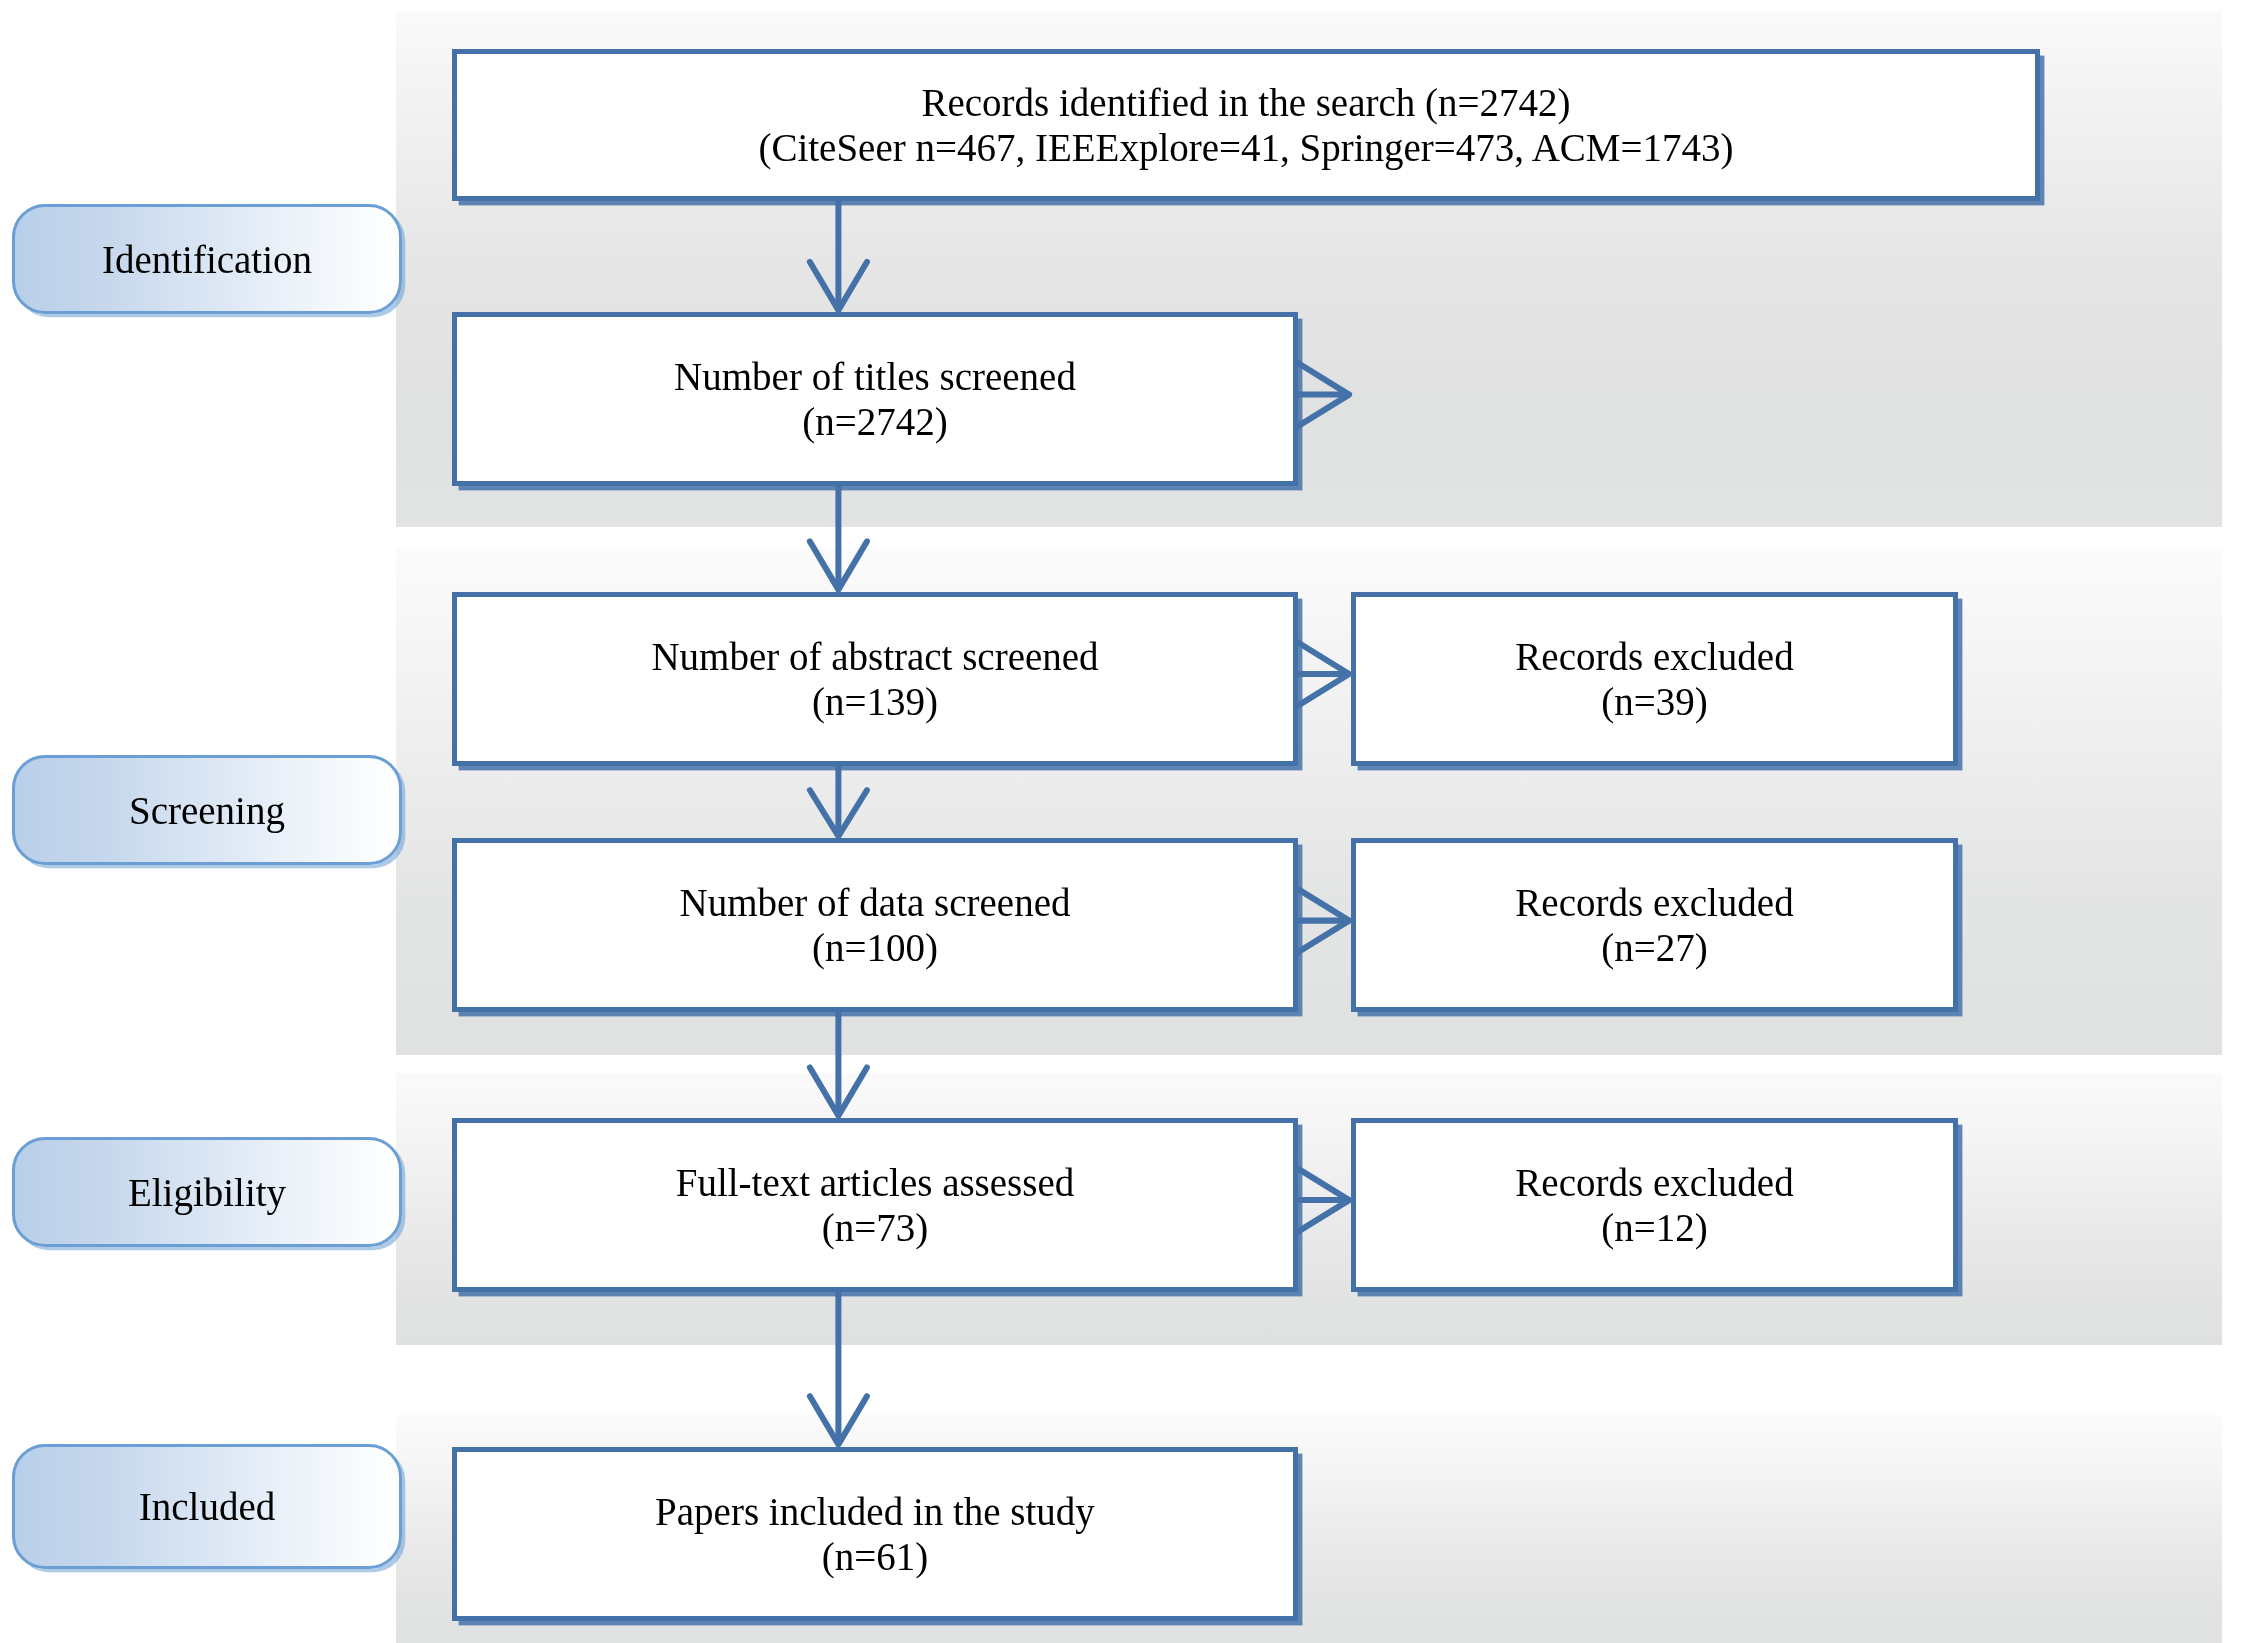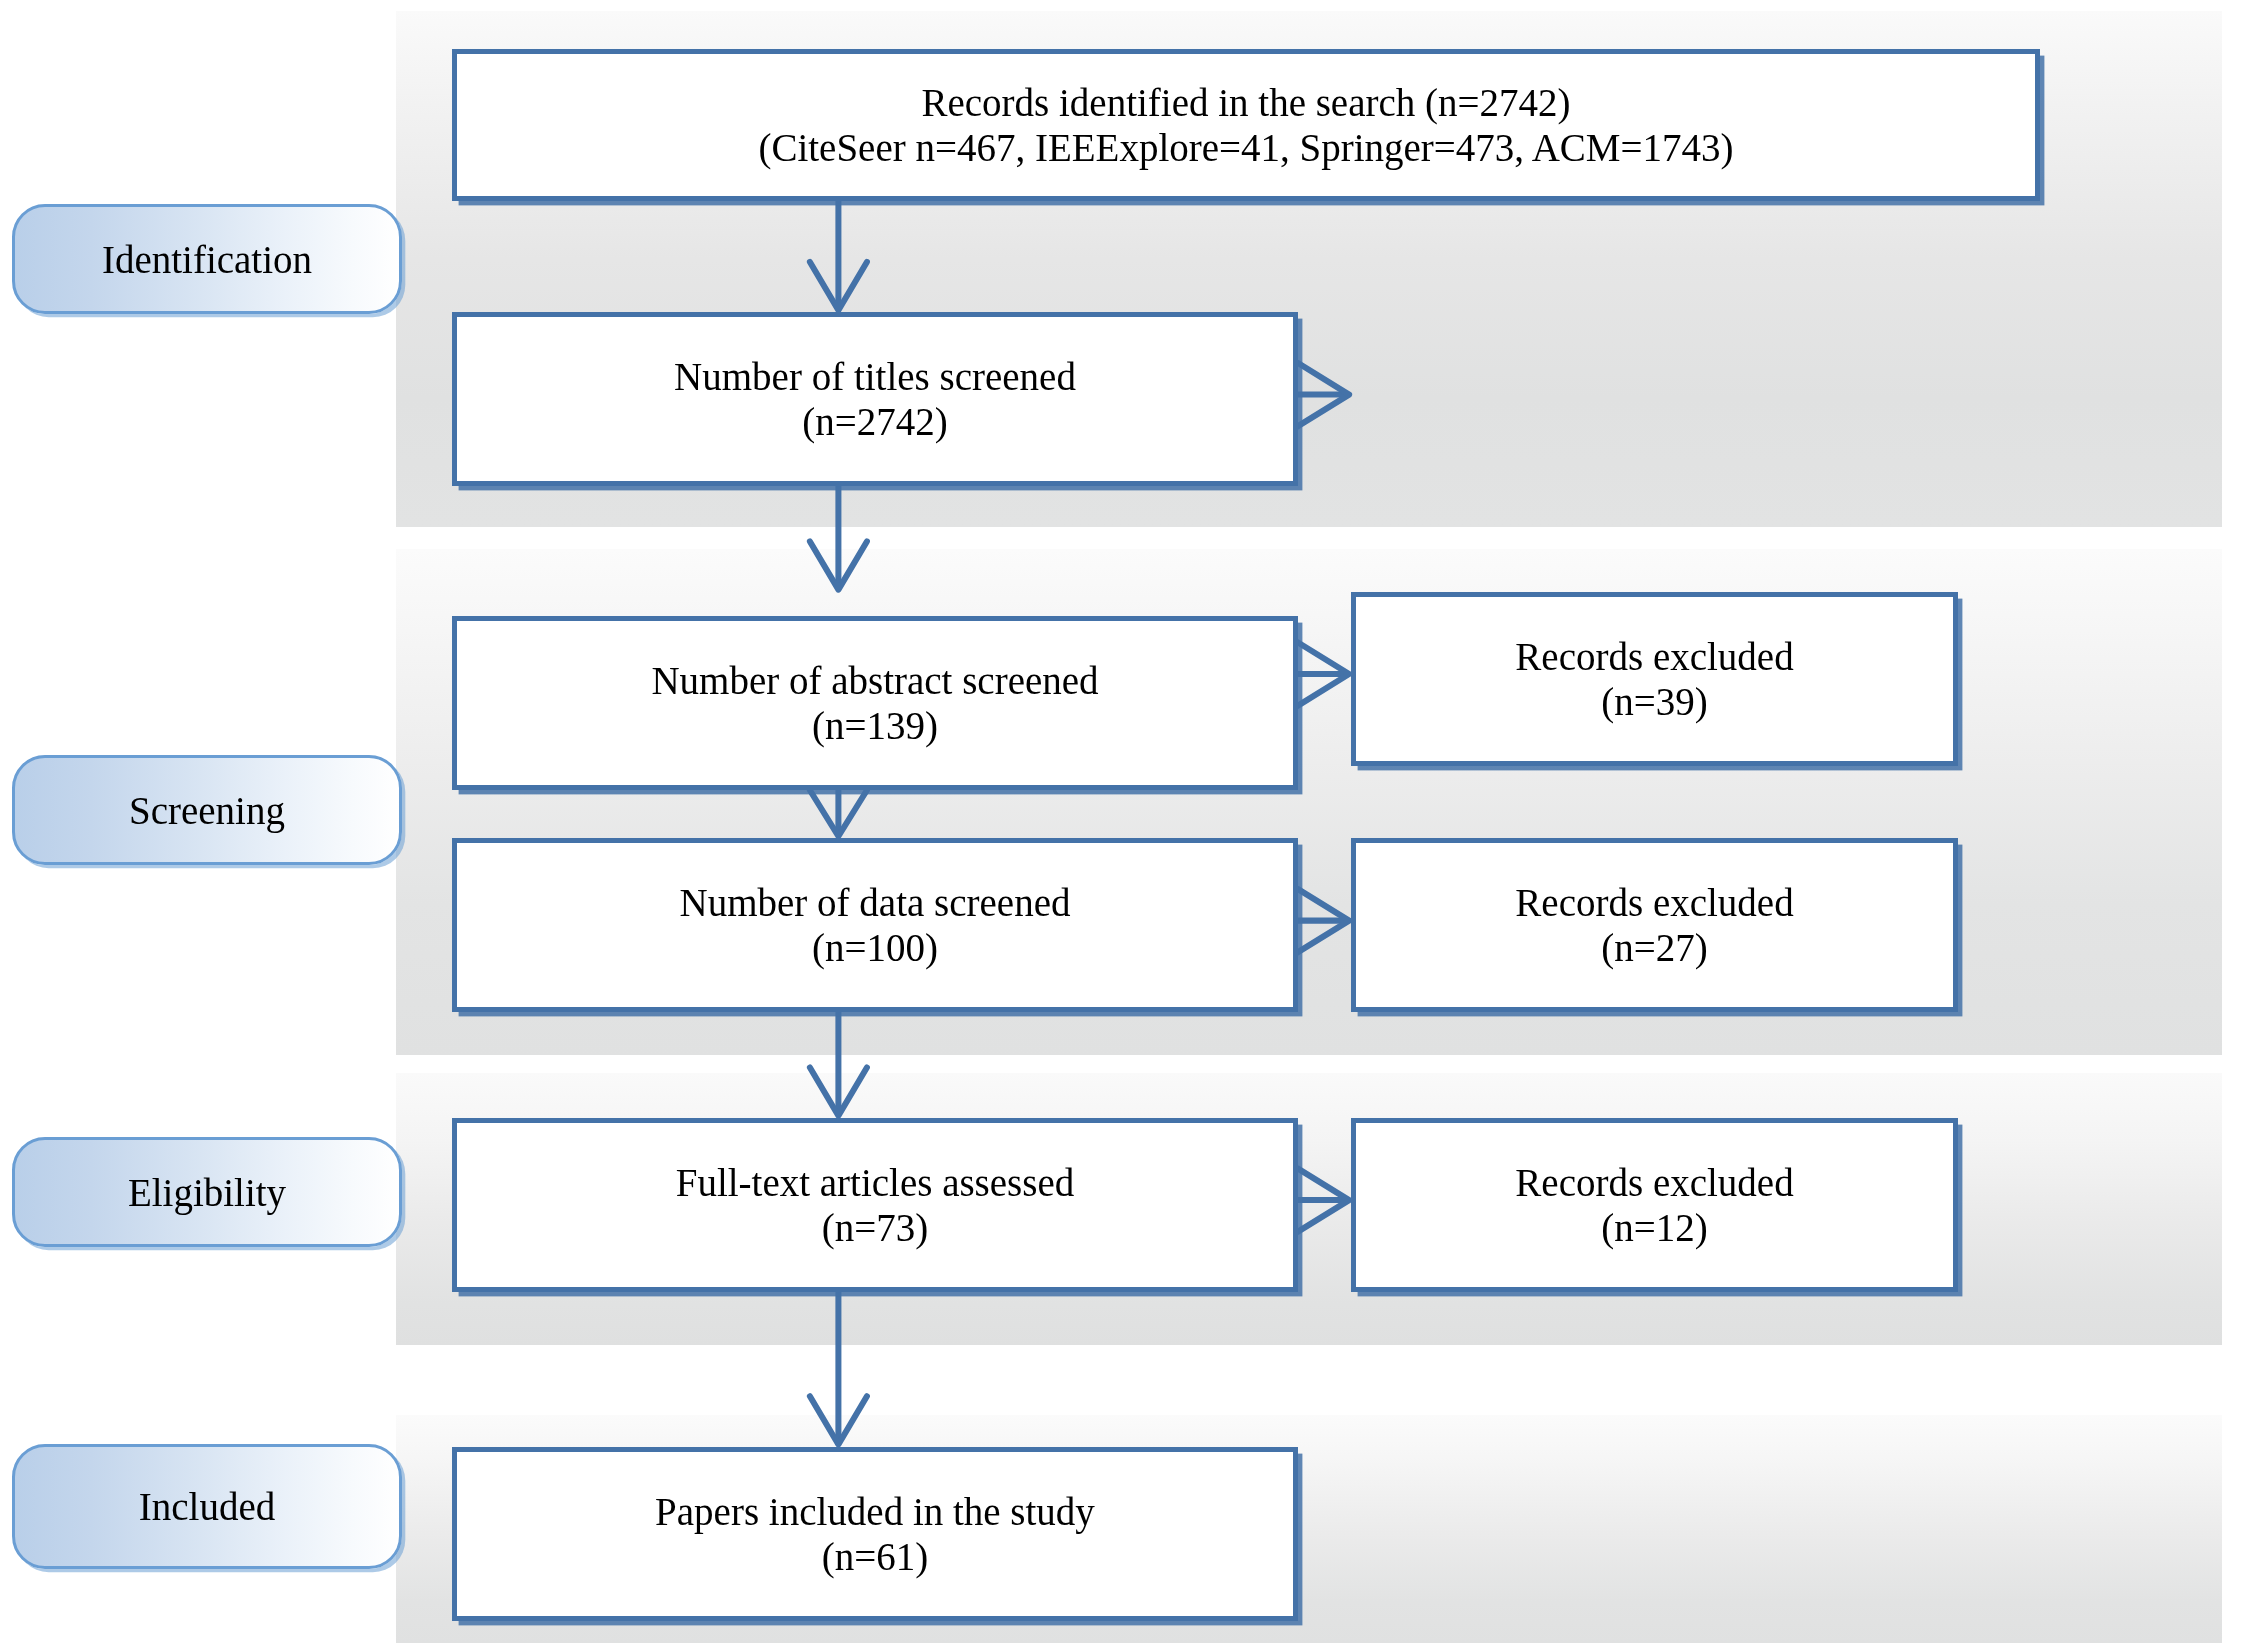--- a/index.html
+++ b/index.html
@@ -32,21 +32,21 @@
   
   .box{position:absolute;background:#ffffff;border:5.5px solid #4472a8;
        box-shadow:5.5px 5.5px 0 -1.1px rgba(68,114,168,0.85);
        display:flex;flex-direction:column;align-items:center;justify-content:center;
        color:#000;font-size:39px;line-height:1.16;text-align:center;overflow:hidden;}
   .box .ln{display:block;white-space:nowrap;}
 
   
   .box-identified   {left:452px;top:49px;  width:1578px;height:142px;}
   .box-titles       {left:452px;top:312px; width:836px;height:164px;}
-  .box-abstract     {left:452px;top:616px;width:836px;height:164px;}
+  .box-abstract     {left:452px;top:592px;width:836px;height:164px;}
   .box-data         {left:452px;top:838px;width:836px;height:164px;justify-content:center;}
   .box-fulltext     {left:452px;top:1118px;width:836px;height:164px;justify-content:center;}
   .box-included     {left:452px;top:1447px;width:836px;height:164px;}
 
   
   .box-dup          {left:1351px;top:312px; width:597px;height:164px;}
   .box-excl-39      {left:1351px;top:592px;width:597px;height:164px;}
   .box-excl-27      {left:1351px;top:838px;width:597px;height:164px;}
   .box-excl-12      {left:1351px;top:1118px;width:597px;height:164px;}
 

